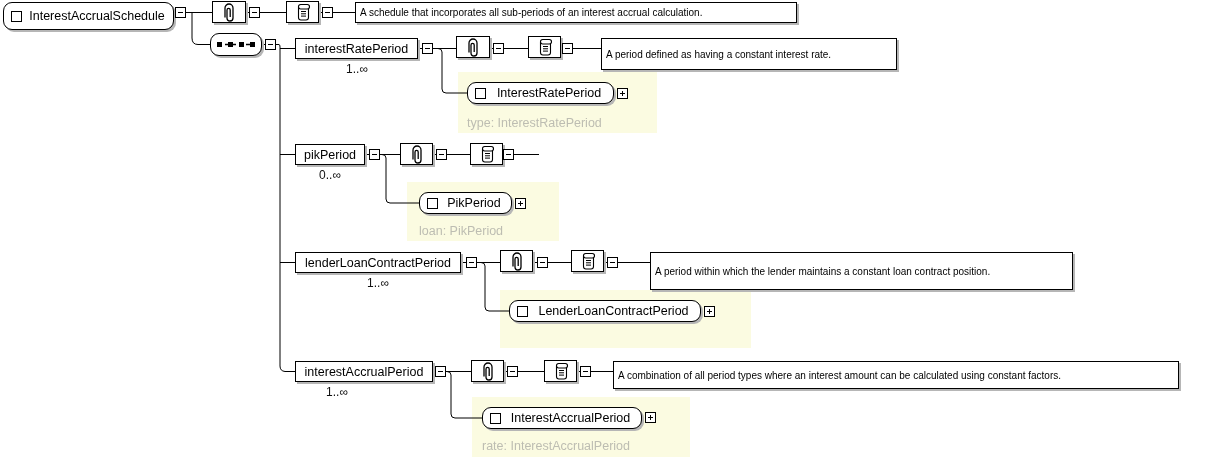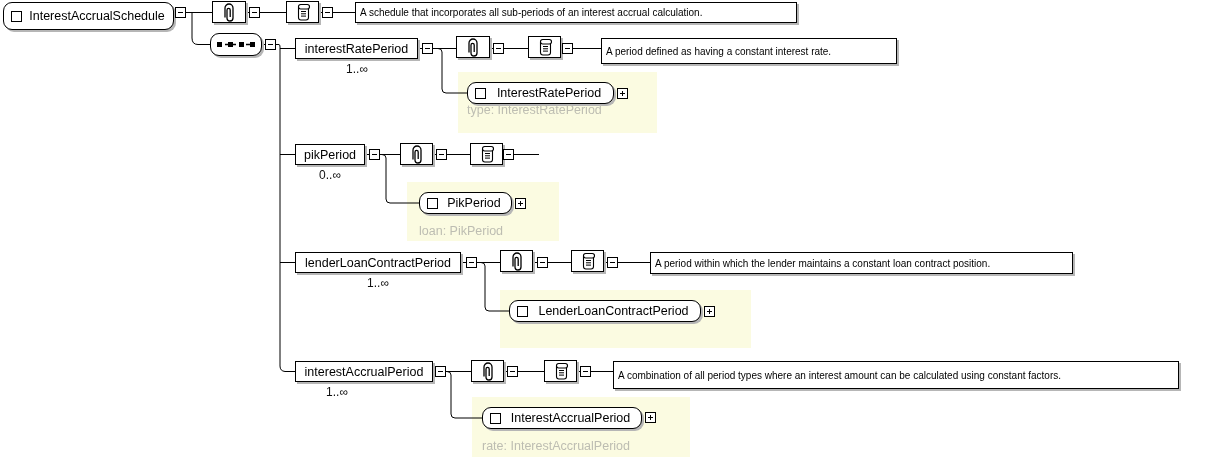--- a/index.html
+++ b/index.html
@@ -105,28 +105,28 @@
   <div class="bx" style="left:528px;top:36px;width:33px;height:22px">
     <svg class="icn" width="16" height="18" viewBox="0 0 16 18">
       <g fill="none" stroke="#000" stroke-width="1.1">
         <rect x="3.5" y="1.5" width="11" height="4.5" rx="2.2"></rect>
         <path d="M3.5 3.7 V14.5 Q3.5 17 6 17 H11 Q13.5 17 13.5 14.5 V6"></path>
         <path d="M6 8.5 H11 M6 10.8 H11 M6 13.1 H11" stroke-width="1"></path>
       </g>
     </svg>
   </div>
   <span class="pm" style="left:562px;top:43px"></span>
-  <div class="bx doc" style="left:601px;top:38px;min-width:296px;height:26px">A period defined as having a constant interest rate.</div>
+  <div class="bx doc" style="left:601px;top:38px;min-width:296px;height:32px">A period defined as having a constant interest rate.</div>
 
   <div class="bx oct withicon" style="left:467px;top:82px;width:147px;height:22px">
     <span class="sq"></span>
     <span class="lbl">InterestRatePeriod</span>
   </div>
   <span class="pm plus" style="left:617px;top:88px"></span>
-  <div class="typ" style="left:467px;top:103px">type: InterestRatePeriod</div>
+  <div class="typ" style="left:467px;top:116px">type: InterestRatePeriod</div>
 
   <div class="bx elbox" style="left:295px;top:144px;width:70px;height:21px">
     <span class="lbl">pikPeriod</span>
   </div>
   <span class="pm" style="left:369px;top:149px"></span>
   <div class="card" style="left:270px;top:168px;width:120px">0..∞</div>
 
   <div class="bx" style="left:400px;top:143px;width:33px;height:22px">
     <svg class="icn" width="14" height="19" viewBox="0 0 14 19">
       <path d="M3 14.5 V5 A4 4 0 0 1 11 5 V15 A3 3 0 0 1 5 15 V7 A1.6 1.6 0 0 1 8.2 7 V14" fill="none" stroke="#000" stroke-width="1.3"></path>
@@ -166,21 +166,21 @@
   <div class="bx" style="left:571px;top:250px;width:33px;height:22px">
     <svg class="icn" width="16" height="18" viewBox="0 0 16 18">
       <g fill="none" stroke="#000" stroke-width="1.1">
         <rect x="3.5" y="1.5" width="11" height="4.5" rx="2.2"></rect>
         <path d="M3.5 3.7 V14.5 Q3.5 17 6 17 H11 Q13.5 17 13.5 14.5 V6"></path>
         <path d="M6 8.5 H11 M6 10.8 H11 M6 13.1 H11" stroke-width="1"></path>
       </g>
     </svg>
   </div>
   <span class="pm" style="left:607px;top:257px"></span>
-  <div class="bx doc" style="left:650px;top:252px;min-width:423px;height:22px">A period within which the lender maintains a constant loan contract position.</div>
+  <div class="bx doc" style="left:650px;top:252px;min-width:423px;height:38px">A period within which the lender maintains a constant loan contract position.</div>
 
   <div class="bx oct withicon" style="left:509px;top:300px;width:192px;height:22px">
     <span class="sq"></span>
     <span class="lbl">LenderLoanContractPeriod</span>
   </div>
   <span class="pm plus" style="left:704px;top:306px"></span>
 
   <div class="bx elbox" style="left:295px;top:361px;width:138px;height:21px">
     <span class="lbl">interestAccrualPeriod</span>
   </div>

